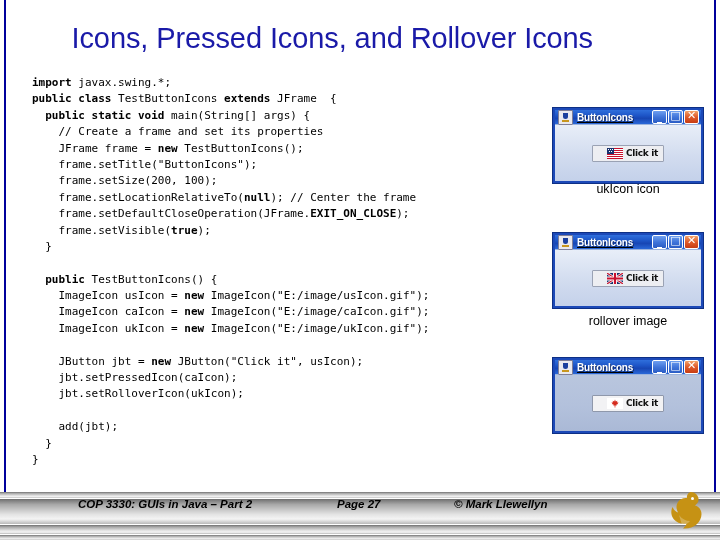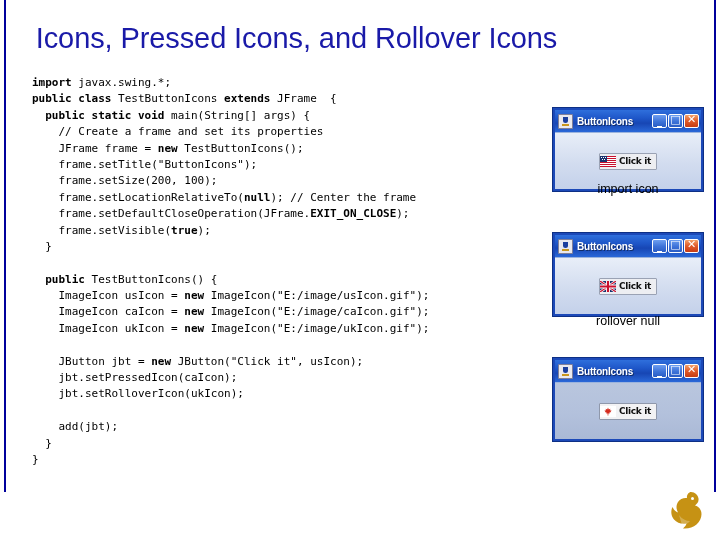--- a/index.html
+++ b/index.html
@@ -31,21 +31,21 @@
   }
   .edge-rule.left  { left: 4px; }
   .edge-rule.right { left: 714px; }
 
   
   #slide-title {
     position: absolute;
     left: 0;
     top: 22px;
     width: 593px;
-    text-align: center;
+    text-align: right;
     font-size: 29px;
     font-weight: 400;
     color: #1a1aa8;
     letter-spacing: -0.1px;
     white-space: nowrap;
   }
 
   
   #code-block {
     position: absolute;
@@ -64,26 +64,27 @@
 
   
   .jwin {
     position: absolute;
     width: 150px;
     border: 2px solid #1c49b8;
     box-sizing: border-box;
     box-shadow: 0 0 0 1px #0d2f85;
   }
   .jwin-titlebar {
-    height: 22px;
+    height: 14px;
     background: linear-gradient(to bottom, #2f6fdc 0%, #1e56c8 38%, #1746b4 60%, #2a68d8 100%);
     display: flex;
     align-items: center;
     padding: 0 2px 0 3px;
     box-sizing: border-box;
+    text-decoration: underline;
   }
   .jwin-appicon {
     width: 13px;
     height: 13px;
     background: #e9e9ef;
     border: 1px solid #7f7f98;
     border-radius: 1px;
     position: relative;
     flex: 0 0 auto;
     overflow: hidden;
@@ -149,21 +150,21 @@
     justify-content: center;
   }
   .jwin-body.state-default  { background: linear-gradient(to bottom, #e8eef8 0%, #d2dcef 55%, #c4d1ea 100%); }
   .jwin-body.state-rollover { background: linear-gradient(to bottom, #e8eef8 0%, #d2dcef 55%, #c4d1ea 100%); }
   .jwin-body.state-pressed  { background: linear-gradient(to bottom, #b9c6de 0%, #b3c1dc 55%, #aab9d6 100%); }
 
   .jbutton {
     display: inline-flex;
     align-items: center;
     gap: 3px;
-    padding: 2px 5px 2px 0;
+    padding: 2px 5px 2px 14px;
     background: #edeef2;
     border: 1px solid #9aa2b4;
     border-radius: 1px;
     box-sizing: border-box;
   }
   .jbutton.pressed {
     background: #f2f2f4;
     border-color: #8f98ab;
   }
   .jbutton-label {
@@ -278,21 +279,21 @@
               <rect x="3" y="1" width="1" height="1"></rect>
               <rect x="5" y="1" width="1" height="1"></rect>
             <rect x="2" y="3" width="1" height="1"></rect>
               <rect x="4" y="3" width="1" height="1"></rect>
           </g>
         </svg>
         <span class="jbutton-label">Click it</span>
       </span>
     </div>
   </div>
-  <div class="jwin-caption" style="left:553px; top:182px;">import icon</div>
+  <div class="jwin-caption" style="left:553px; top:182px;">ukIcon icon</div>
 
   <div class="jwin" id="win1" style="left:553px; top:233px;">
     <div class="jwin-titlebar">
       <span class="jwin-appicon"></span>
       <span class="jwin-title">ButtonIcons</span>
       <span class="jwin-btns">
         <span class="winbtn min">
             <span class="g">_</span>
           </span>
         <span class="winbtn max">
@@ -309,21 +310,21 @@
           <rect width="16" height="11" fill="#19326e"></rect>
           <path d="M0,0 L16,11 M16,0 L0,11" stroke="#ffffff" stroke-width="2.6"></path>
           <path d="M0,0 L16,11 M16,0 L0,11" stroke="#c8102e" stroke-width="1.2"></path>
           <path d="M8,0 L8,11 M0,5.5 L16,5.5" stroke="#ffffff" stroke-width="4"></path>
           <path d="M8,0 L8,11 M0,5.5 L16,5.5" stroke="#c8102e" stroke-width="2.2"></path>
         </svg>
         <span class="jbutton-label">Click it</span>
       </span>
     </div>
   </div>
-  <div class="jwin-caption" style="left:553px; top:314px;">rollover null</div>
+  <div class="jwin-caption" style="left:553px; top:314px;">rollover image</div>
 
   <div class="jwin" id="win2" style="left:553px; top:358px;">
     <div class="jwin-titlebar">
       <span class="jwin-appicon"></span>
       <span class="jwin-title">ButtonIcons</span>
       <span class="jwin-btns">
         <span class="winbtn min">
             <span class="g">_</span>
           </span>
         <span class="winbtn max">
@@ -338,20 +339,31 @@
       <span class="jbutton pressed">
         <svg class="flag" viewBox="0 0 16 11">
           <rect width="16" height="11" fill="#ffffff"></rect>
           <path d="M8,1.4 L8.8,3.4 L10.4,2.7 L9.9,4.6 L11.6,4.2 L10.6,5.4 L11.3,5.9 L9.4,6.6 L9.7,7.6 L8.3,7.4 L8.4,9.6 L7.6,9.6 L7.7,7.4 L6.3,7.6 L6.6,6.6 L4.7,5.9 L5.4,5.4 L4.4,4.2 L6.1,4.6 L5.6,2.7 L7.2,3.4 Z" fill="#d52b1e"></path>
         </svg>
         <span class="jbutton-label">Click it</span>
       </span>
     </div>
   </div>
 
+  <div id="footer">
+    <div class="fbar b1"></div>
+    <div class="fbar b2"></div>
+    <div class="fbar b3"></div>
+    <div class="fbar b4"></div>
+    <div id="footer-text">
+      <span id="footer-course">COP 3330:  GUIs in Java – Part 2</span>
+      <span id="footer-page">Page 27</span>
+      <span id="footer-copy">© Mark Llewellyn</span>
+    </div>
+  </div>
 
   <svg id="pegasus" viewBox="0 0 52 52">
     <g fill="#c69214">
       <path d="M30,4 C34,4 37,7 37.5,10.5 C38,14 36,16 34,17.5 C36.5,18 39,20 40,23 C41.5,27.5 39.5,33 35.5,36.5 C32,39.5 27,41 22,40.5 C23.5,39 25,37.5 25.5,35.5 C21,36.5 16,35 13,31.5 C10,28 9.5,23 11.5,19 C12.5,21.5 14.5,23.5 17,24.5 C15,21 15,17 17,14 C19,11 22.5,9.5 26,10 C25.5,8 26.5,5.5 28.5,4.4 C29,4.1 29.5,4 30,4 Z"></path>
     </g>
     <circle cx="31.5" cy="10.5" r="1.5" fill="#ffffff"></circle>
     <path d="M18,27 C21,31 25,33 29,33 C27,35.5 24,37 21,37" fill="#ffffff" opacity="0.25"></path>
   </svg>
 
 </div>

